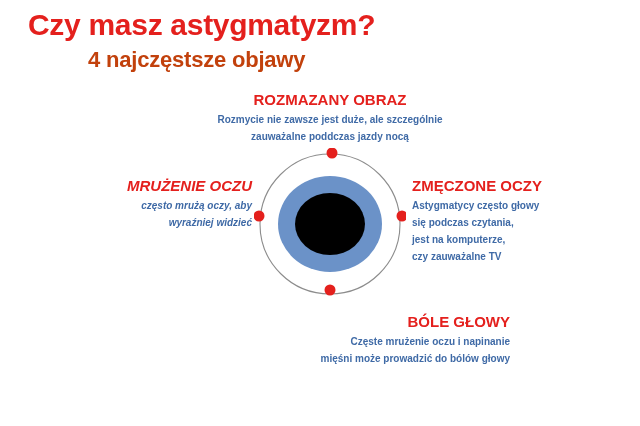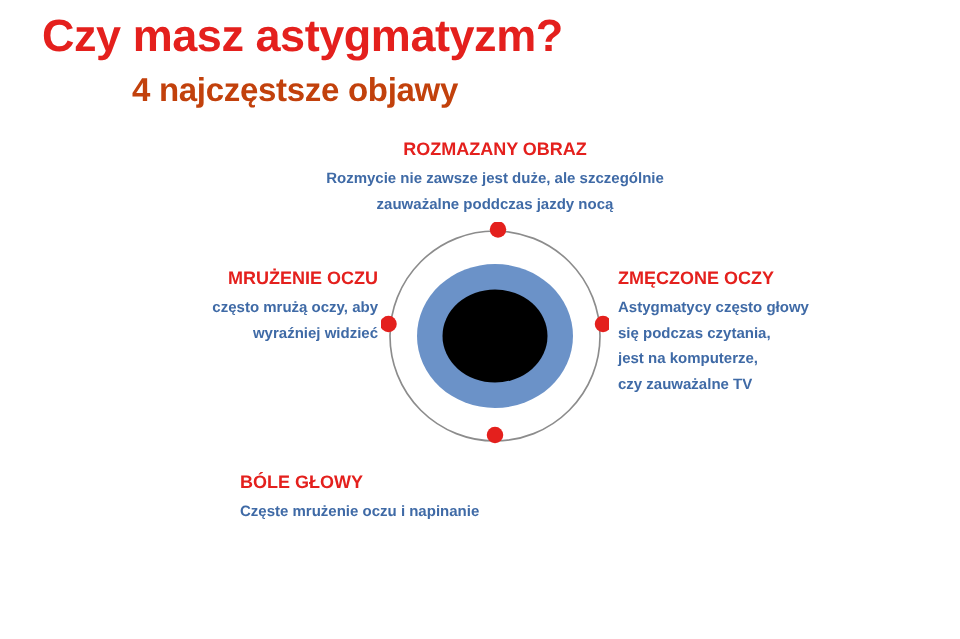--- a/index.html
+++ b/index.html
@@ -44,21 +44,21 @@
     color: #c2410c;
     letter-spacing: -0.2px;
     white-space: nowrap;
   }
 
   
   .symptom {
     position: absolute;
   }
   .symptom-heading {
-    font-size: 12px;
+    font-size: 15px;
     font-weight: bold;
     color: #e4201d;
     line-height: 19px;
     white-space: nowrap;
   }
   .symptom-body {
     font-size: 10px;
     font-weight: bold;
     color: #3f6aa6;
     line-height: 17px;
@@ -71,34 +71,35 @@
     top: 90px;
     width: 400px;
     text-align: center;
   }
   
   #symptom-left {
     left: 10px;
     top: 176px;
     width: 232px;
     text-align: right;
+    font-style: italic;
   }
   
   #symptom-right {
     left: 402px;
     top: 176px;
     width: 236px;
     text-align: left;
   }
   
   #symptom-bottom {
     left: 150px;
     top: 312px;
     width: 350px;
-    text-align: left;
+    text-align: right;
   }
 
   
   #eye-diagram {
     position: absolute;
     left: 244px;
     top: 148px;
     width: 152px;
     height: 152px;
   }
@@ -137,20 +138,21 @@
       <div>się podczas czytania,</div>
       <div>jest na komputerze,</div>
       <div>czy zauważalne TV</div>
     </div>
   </div>
 
   <div class="symptom" id="symptom-bottom">
     <div class="symptom-heading">BÓLE GŁOWY</div>
     <div class="symptom-body">
       <div>Częste mrużenie oczu i napinanie</div>
+      <div>mięśni może prowadzić do bólów głowy</div>
     </div>
   </div>
 
   <div id="eye-diagram">
     <svg width="152" height="152" viewBox="0 0 152 152" xmlns="http://www.w3.org/2000/svg">
       <circle cx="76" cy="76" r="70" fill="#ffffff" stroke="#8c8c8c" stroke-width="1.1"></circle>
       <ellipse cx="76" cy="76" rx="52" ry="48" fill="#6b92c8"></ellipse>
       <ellipse cx="76" cy="76" rx="35" ry="31" fill="#000000"></ellipse>
       <circle cx="78" cy="5" r="5.5" fill="#e4201d"></circle>
       <circle cx="148" cy="68" r="5.5" fill="#e4201d"></circle>

